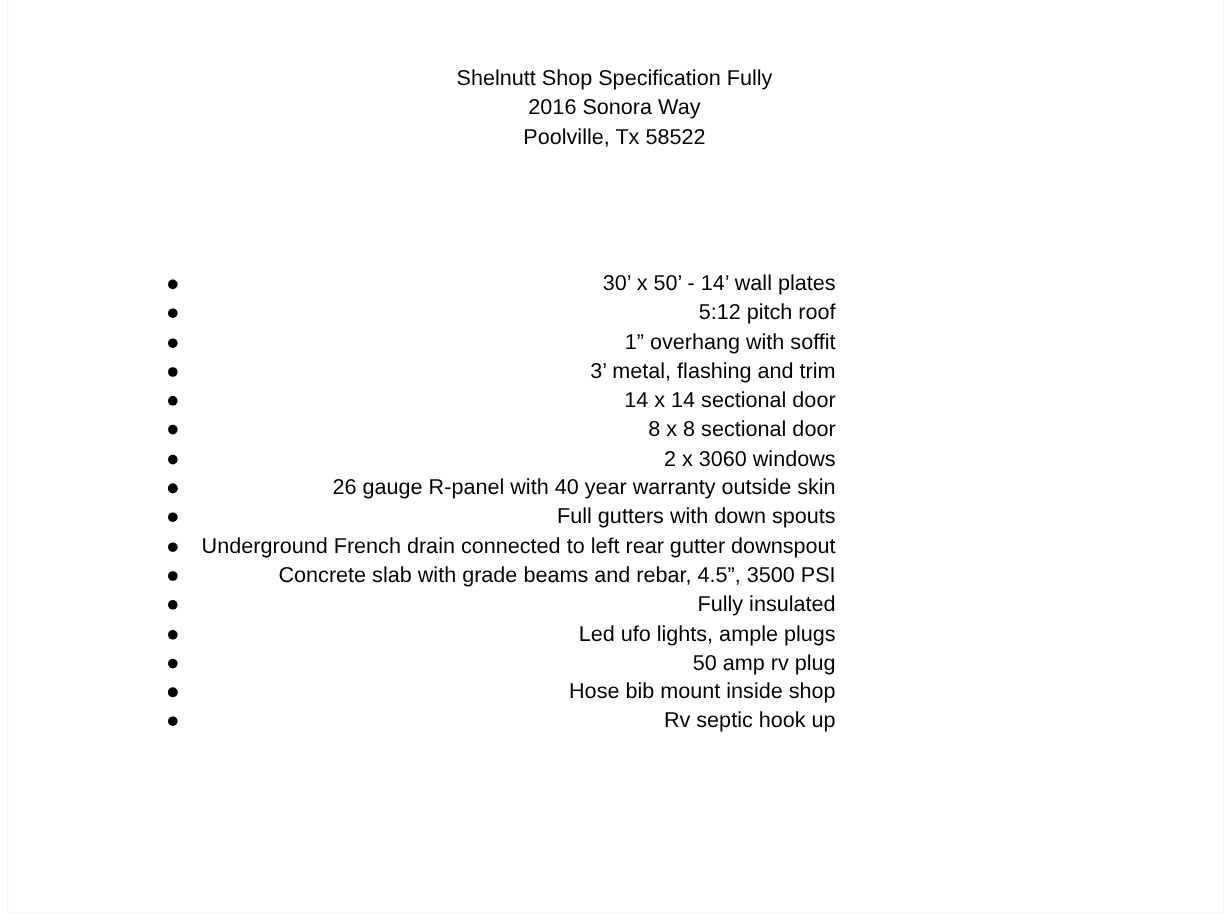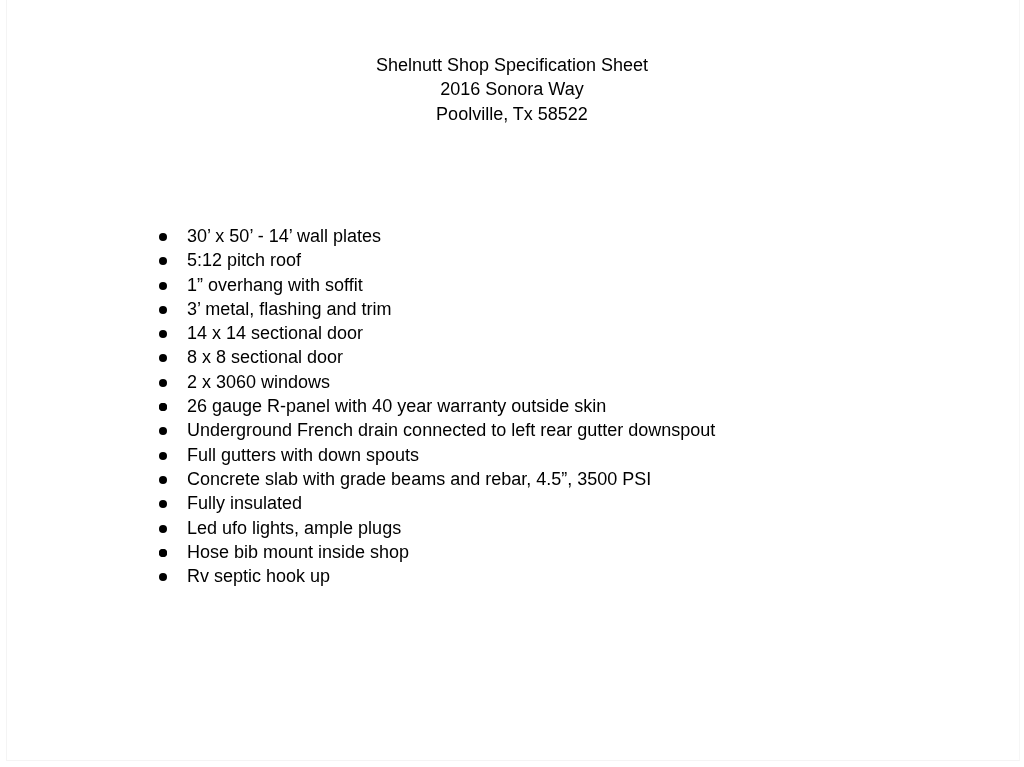--- a/index.html
+++ b/index.html
@@ -12,50 +12,51 @@
     position: absolute; left: 6px; top: 0; width: 1012px; height: 760px;
     border-left: 1px solid #f4f4f4; border-bottom: 1px solid #f4f4f4; border-right: 1px solid #f6f6f6;
     background: #ffffff;
   }
   .header {
     position: absolute; left: 0; top: 53px; width: 1024px; text-align: center;
     font-size: 18px; line-height: 24.3px;
   }
   .header div { white-space: nowrap; }
   ul.specs {
-    position: absolute; left: 156px; top: 224px; margin: 0; padding: 0; list-style: none;
-    font-size: 18px; line-height: 24.3px;
+    position: absolute; left: 137px; top: 224px; margin: 0; padding: 0; list-style: none;
+    font-size: 18px; line-height: 24.3px; text-align: right;
   }
   ul.specs li { position: relative; padding-left: 31px; white-space: nowrap; }
   ul.specs li .bullet {
     position: absolute; left: 3px; top: 9px; width: 8px; height: 8px; border-radius: 50%; background: #000;
   }
 </style>
 </head>
 <body>
 
 <div class="page"></div>
 
 <div class="header">
-  <div>Shelnutt Shop Specification Sheet</div>
+  <div>Shelnutt Shop Specification Fully</div>
   <div>2016 Sonora Way</div>
   <div>Poolville, Tx 58522</div>
 </div>
 
 <ul class="specs">
   <li><span class="bullet"></span><span>30’ x 50’ - 14’ wall plates</span></li>
   <li><span class="bullet"></span><span>5:12 pitch roof</span></li>
   <li><span class="bullet"></span><span>1” overhang with soffit</span></li>
   <li><span class="bullet"></span><span>3’ metal, flashing and trim</span></li>
   <li><span class="bullet"></span><span>14 x 14 sectional door</span></li>
   <li><span class="bullet"></span><span>8 x 8 sectional door</span></li>
   <li><span class="bullet"></span><span>2 x 3060 windows</span></li>
   <li><span class="bullet"></span></li>
   <li><span class="bullet"></span><span>26 gauge R-panel with 40 year warranty outside skin</span></li>
+  <li><span class="bullet"></span><span>Full gutters with down spouts</span></li>
   <li><span class="bullet"></span><span>Underground French drain connected to left rear gutter downspout</span></li>
-  <li><span class="bullet"></span><span>Full gutters with down spouts</span></li>
   <li><span class="bullet"></span><span>Concrete slab with grade beams and rebar, 4.5”, 3500 PSI</span></li>
   <li><span class="bullet"></span><span>Fully insulated</span></li>
   <li><span class="bullet"></span><span>Led ufo lights, ample plugs</span></li>
+  <li><span class="bullet"></span><span>50 amp rv plug</span></li>
   <li><span class="bullet"></span></li>
   <li><span class="bullet"></span><span>Hose bib mount inside shop</span></li>
   <li><span class="bullet"></span><span>Rv septic hook up</span></li>
 </ul>
 
 </body></html>

